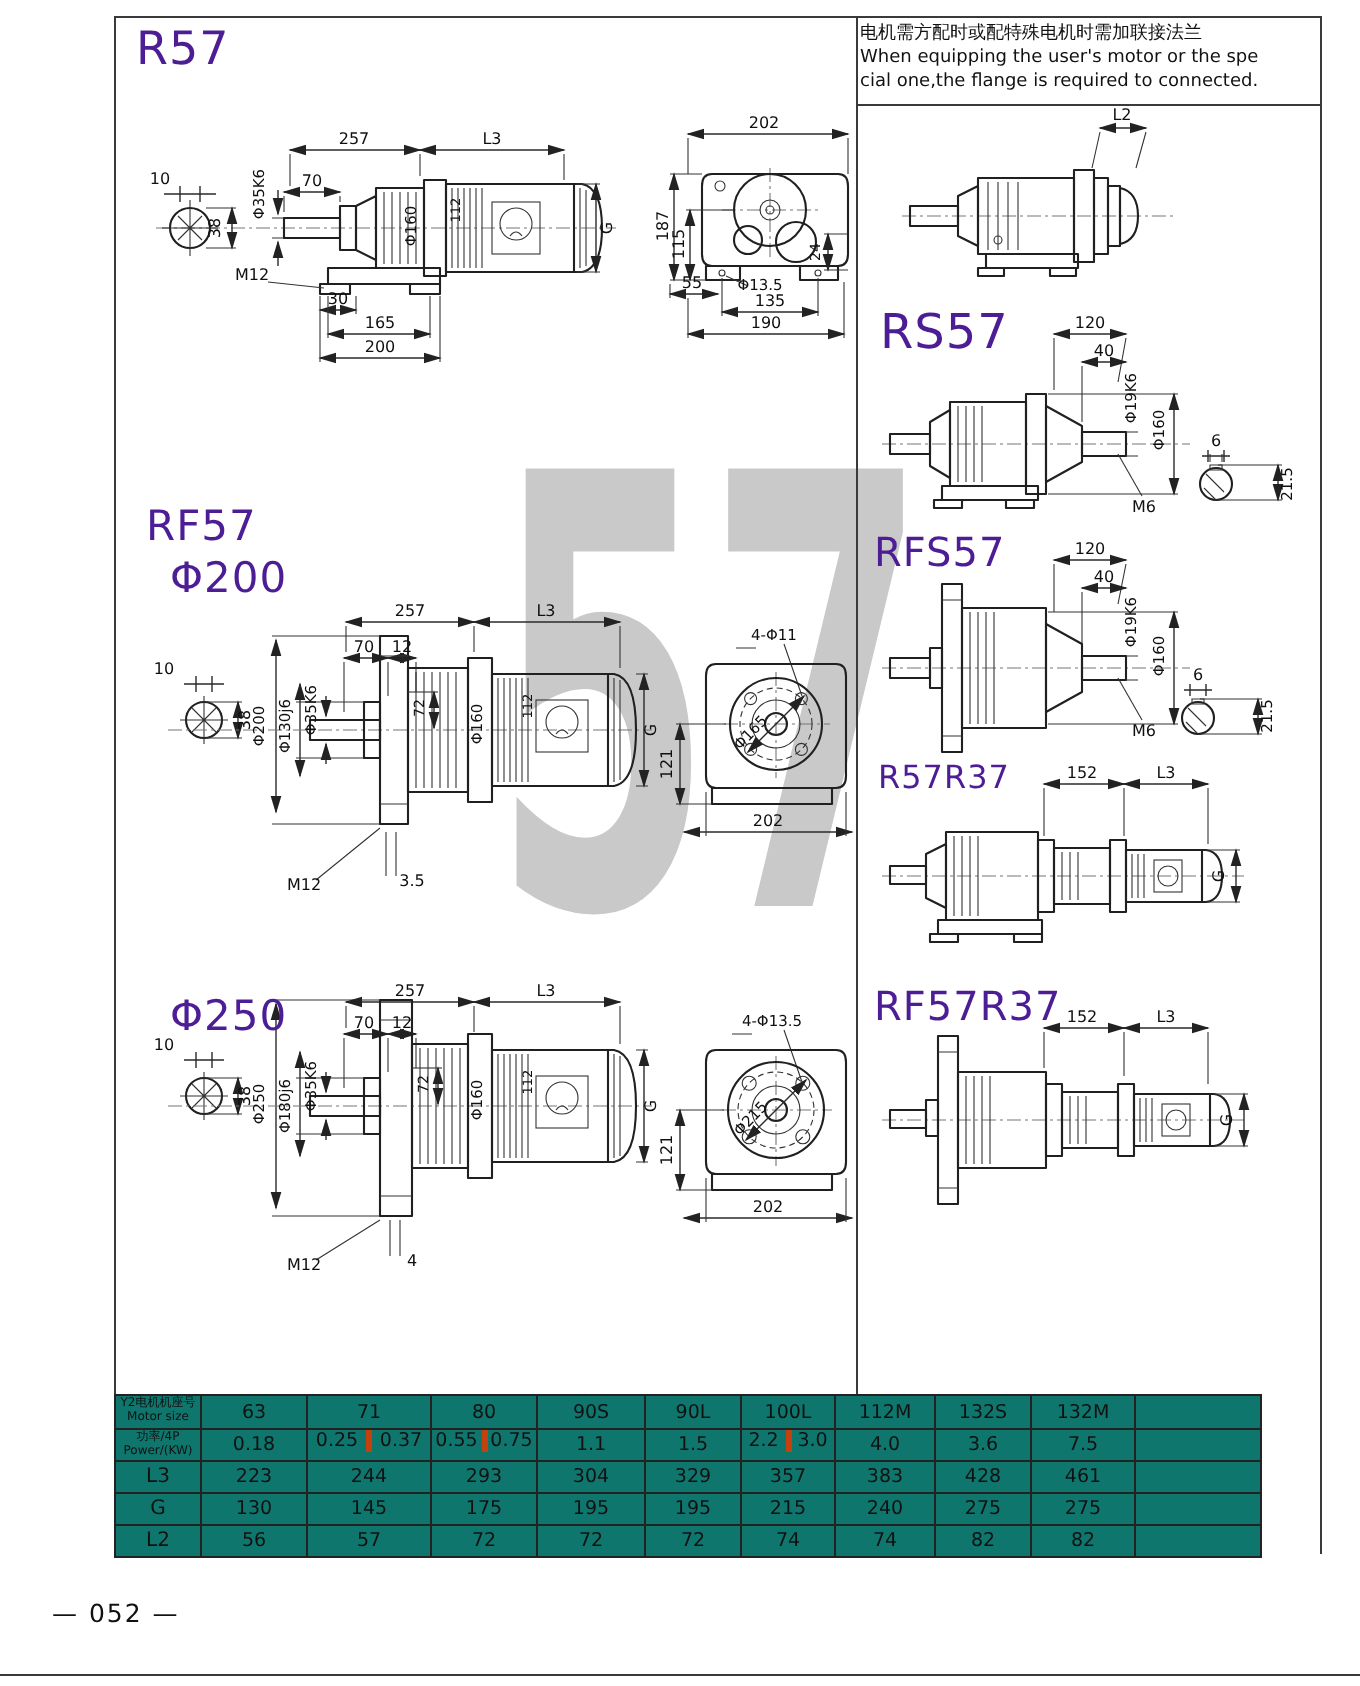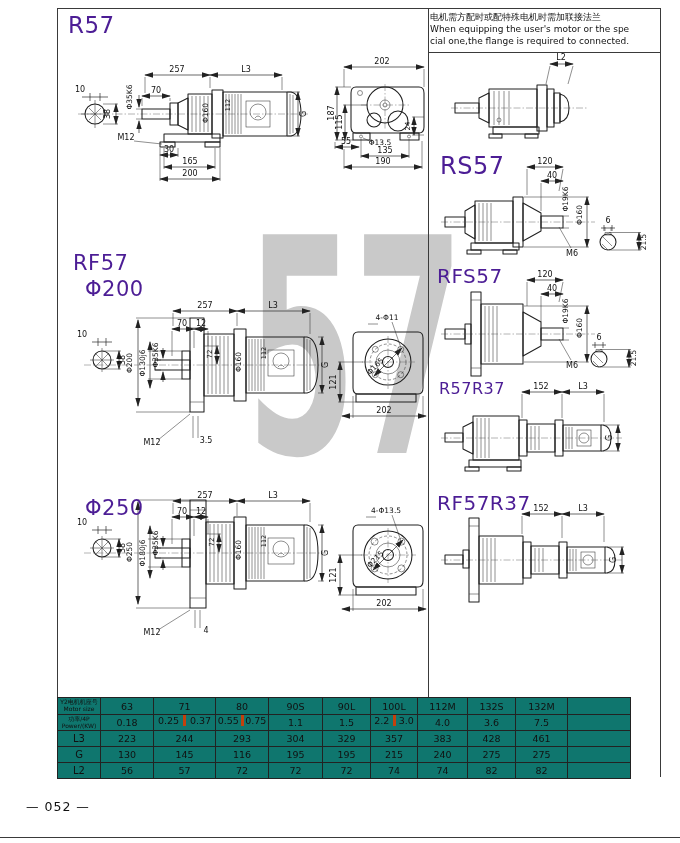--- a/index.html
+++ b/index.html
@@ -555,21 +555,21 @@
     <td>357</td>
     <td>383</td>
     <td>428</td>
     <td>461</td>
     <td></td>
   </tr>
   <tr>
     <td class="rl">G</td>
     <td>130</td>
     <td>145</td>
-    <td>116</td>
+    <td>175</td>
     <td>195</td>
     <td>195</td>
     <td>215</td>
     <td>240</td>
     <td>275</td>
     <td>275</td>
     <td></td>
   </tr>
   <tr>
     <td class="rl">L2</td>

